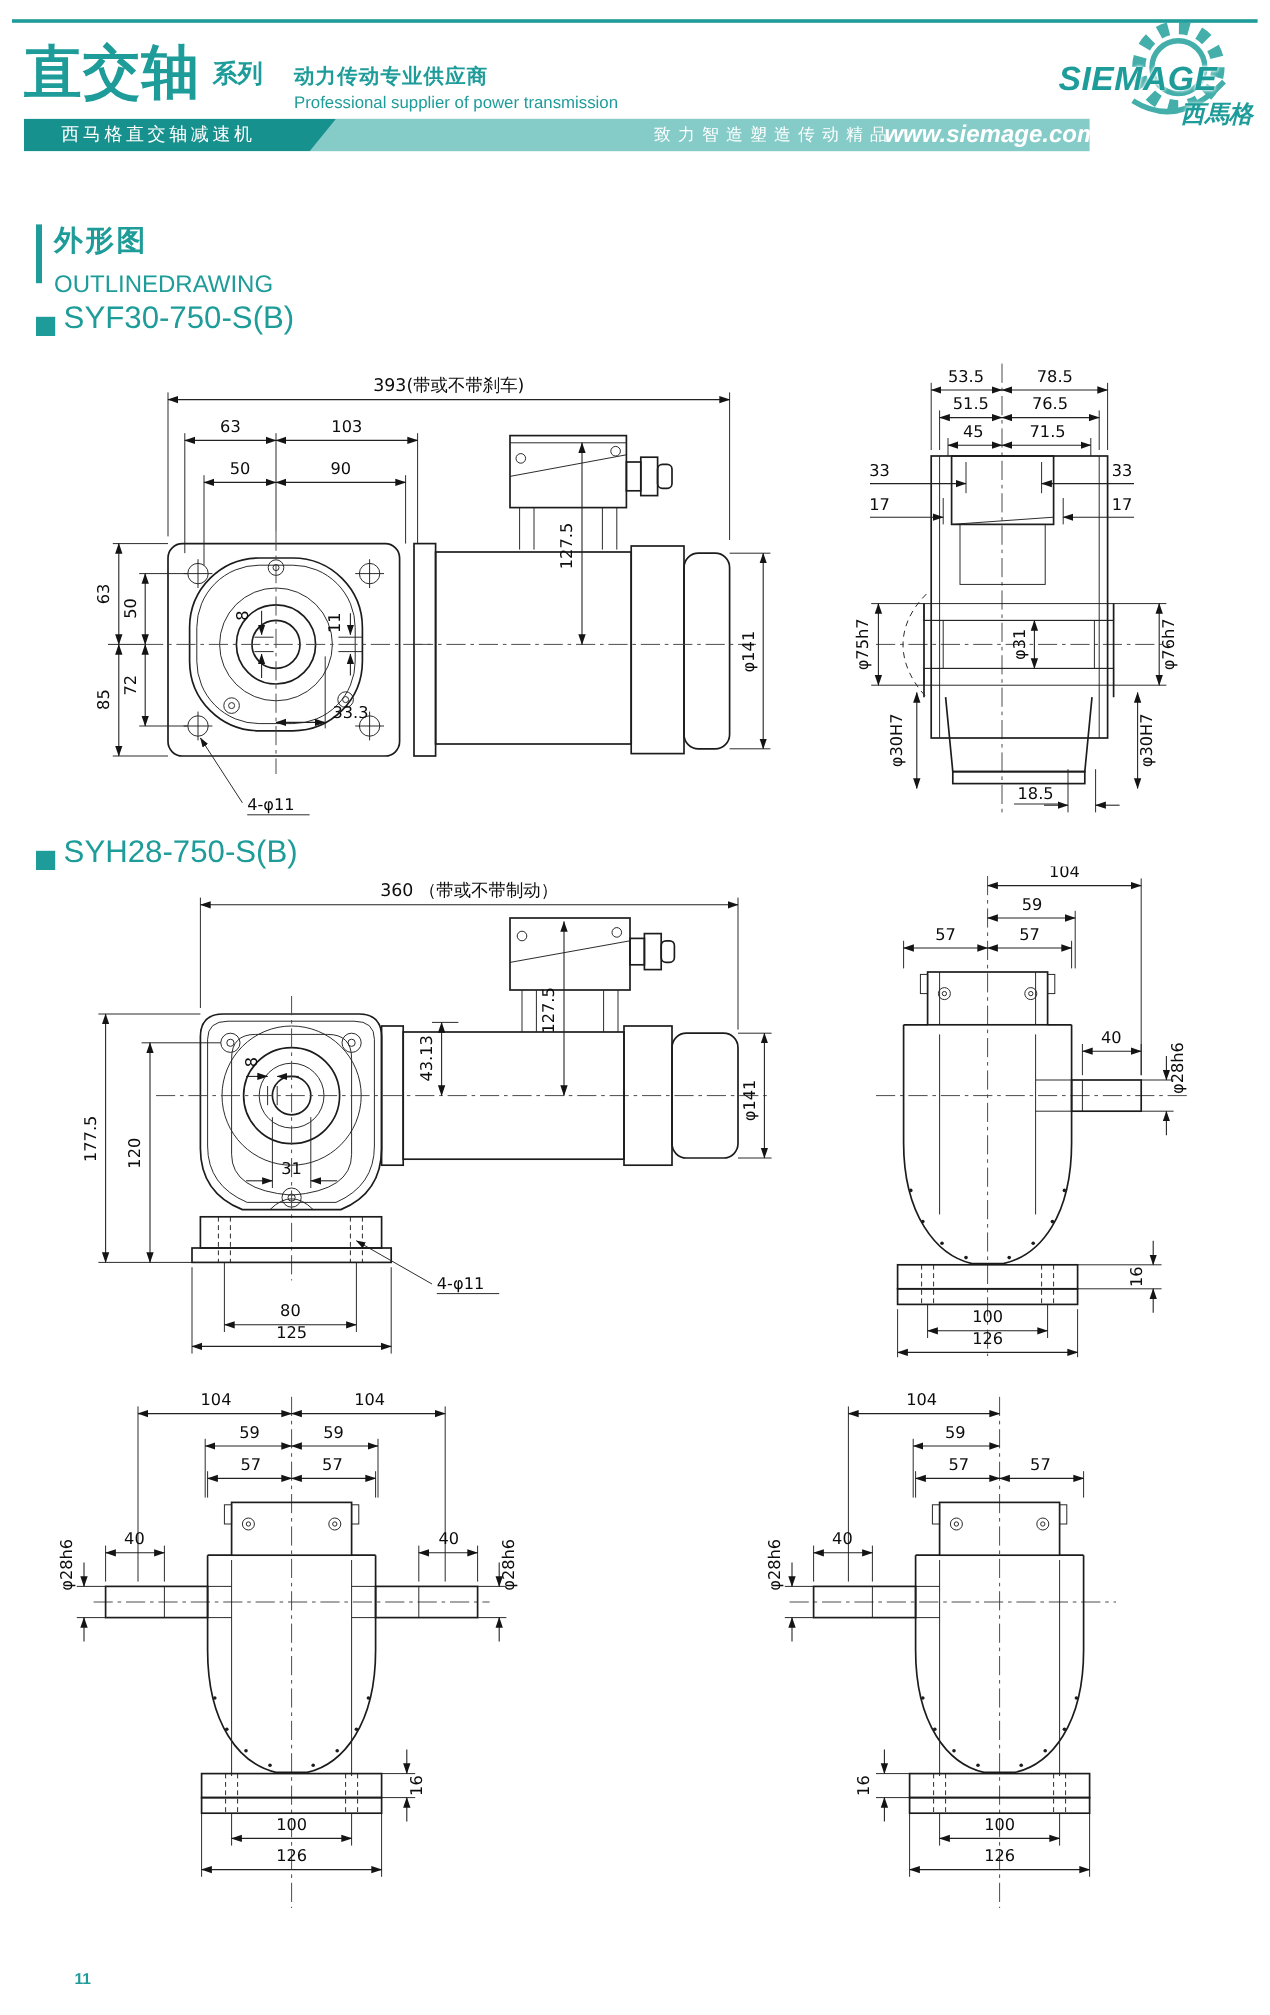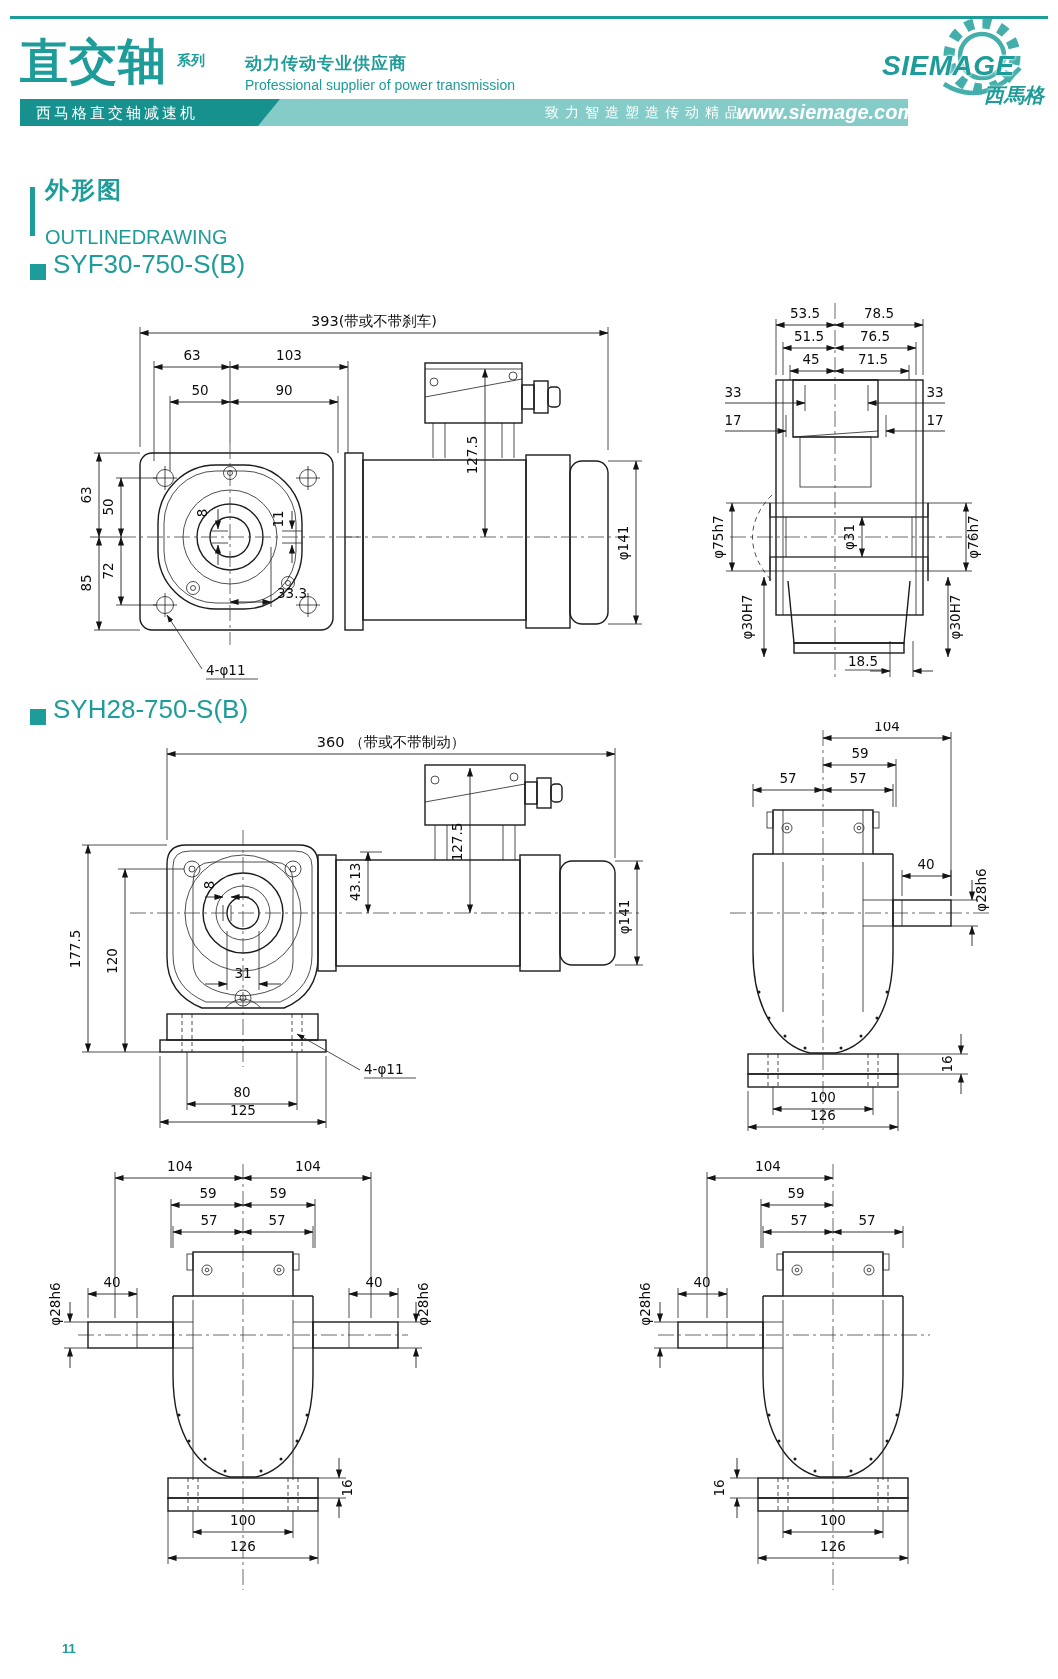--- a/index.html
+++ b/index.html
@@ -2,39 +2,39 @@
 <html style="--teal: #1E9C99; --tealDark: #17918E; --tealLight: #85CCC9; --line: #1c1c1c;"><head>
 <meta charset="utf-8">
 <style>
   html,body{margin:0;padding:0}
   body{width:1058px;height:1679px;position:relative;background:#fff;
        font-family:"Liberation Sans",sans-serif;overflow:hidden;color:#111}
   
   .topline{position:absolute;left:10px;right:10px;top:16px;height:3px;background:var(--teal,#1E9C99)}
   .series{position:absolute;left:20px;top:38px;display:flex;align-items:center;color:var(--teal,#1E9C99)}
   .series .big{font-size:48px;font-weight:bold;line-height:1;letter-spacing:1px}
-  .series .suf{font-size:14px;font-weight:bold;margin-left:10px;margin-bottom:3px}
+  .series .suf{font-size:21px;font-weight:bold;margin-left:10px;margin-bottom:3px}
   .slogan{position:absolute;left:245px;top:52px;color:var(--teal,#1E9C99)}
   .slogan .cn{font-size:17px;font-weight:bold;letter-spacing:1px}
   .slogan .en{font-size:14px;margin-top:2px}
   .banner{position:absolute;left:0;top:99px;right:0;height:27px}
   .banner .strip{position:absolute;left:20px;top:0;width:888px;height:27px;background:var(--tealLight,#85CCC9)}
   .banner .trap{position:absolute;left:20px;top:0;width:260px;height:27px;background:var(--tealDark,#17918E);
       clip-path:polygon(0 0,100% 0,calc(100% - 22px) 100%,0 100%);
-      color:#fff;font-size:15px;letter-spacing:3px;line-height:27px;padding-left:16px;box-sizing:border-box}
+      color:#fff;font-size:15px;letter-spacing:3px;line-height:27px;padding-left:31px;box-sizing:border-box}
   .banner .mid{position:absolute;left:545px;top:0;color:#fff;font-size:14px;letter-spacing:6px;line-height:27px}
   .banner .site{position:absolute;left:737px;top:0;color:#fff;font-size:20px;font-weight:bold;font-style:italic;line-height:27px}
   .logo{position:absolute;right:8px;top:24px;width:170px;height:92px}
   .logo .nm{position:absolute;left:2px;top:26px;font-size:28px;font-weight:bold;font-style:italic;
       color:var(--teal,#1E9C99);letter-spacing:.5px;z-index:2;text-shadow:0 0 3px #fff,0 0 3px #fff}
   .logo .cn{position:absolute;right:6px;top:58px;font-size:20px;font-weight:bold;font-style:italic;
       font-family:"Liberation Serif",serif;color:var(--teal,#1E9C99);z-index:2;text-shadow:0 0 3px #fff}
   
   .secbar{position:absolute;left:30px;top:187px;width:5px;height:49px;background:var(--teal,#1E9C99)}
-  .sec-cn{position:absolute;left:45px;top:174px;font-size:24px;font-weight:bold;letter-spacing:2px;color:var(--teal,#1E9C99)}
+  .sec-cn{position:absolute;left:45px;top:184px;font-size:24px;font-weight:bold;letter-spacing:2px;color:var(--teal,#1E9C99)}
   .sec-en{position:absolute;left:45px;top:226px;font-size:20px;color:var(--teal,#1E9C99)}
   .model{position:absolute;display:flex;align-items:flex-end;color:var(--teal,#1E9C99);font-size:26px}
   .model .sq{width:16px;height:16px;background:var(--teal,#1E9C99);margin-right:7px;flex:none}
   .pageno{position:absolute;left:62px;top:1641px;font-size:13px;font-weight:bold;color:var(--teal,#1E9C99)}
   
   svg{position:absolute}
   .out{stroke:var(--line,#1c1c1c);stroke-width:1.4;fill:none}
   .thin{stroke:#222;stroke-width:.8;fill:none}
   .dim{stroke:#222;stroke-width:.9;fill:none}
   .cl{stroke:#444;stroke-width:.8;fill:none;stroke-dasharray:16 4 3 4}

